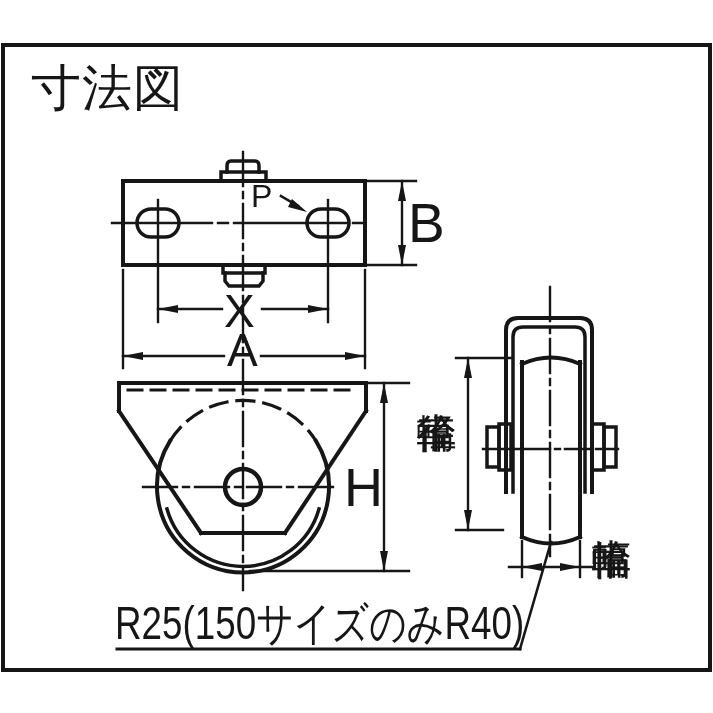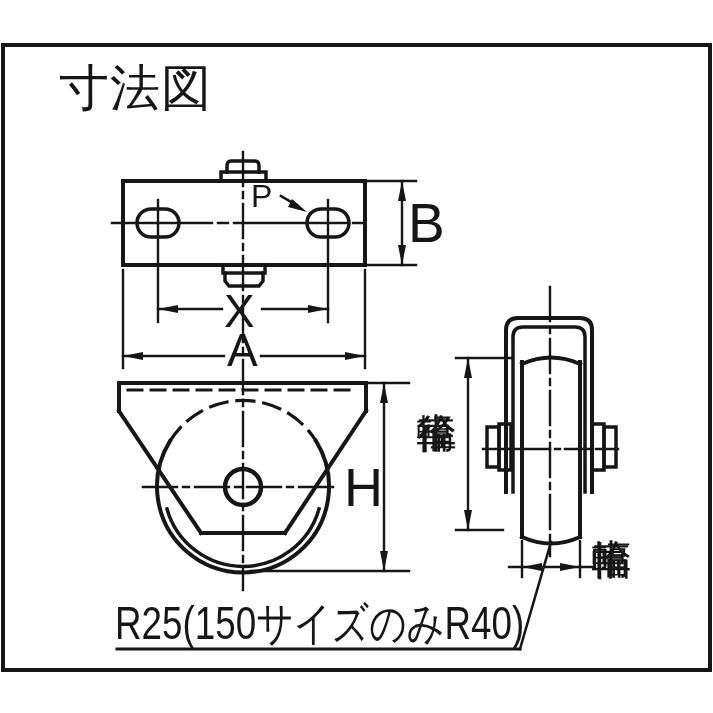--- a/index.html
+++ b/index.html
@@ -6,21 +6,21 @@
   .canvas{
     position:relative;width:713px;height:713px;background:#ffffff;overflow:hidden;
     font-family:"Liberation Sans", sans-serif;color:#161616;
   }
   .frame{
     position:absolute;left:1px;top:43px;width:703px;height:621px;
     border:4px solid #161616;background:#ffffff;box-sizing:content-box;
   }
   .linework{position:absolute;left:0;top:0;width:713px;height:713px;}
   .lbl{position:absolute;line-height:1;white-space:nowrap;color:#161616;}
-  .title{left:31px;top:63px;font-size:50px;letter-spacing:1px;margin-left:28px;}
+  .title{left:31px;top:63px;font-size:50px;letter-spacing:1px;}
   .lbl-p{left:251px;top:180px;font-size:32px;}
   .lbl-b{left:408px;top:196px;font-size:55px;}
   .lbl-x{left:224px;top:288px;font-size:46px;}
   .lbl-a{left:227px;top:327px;font-size:46px;}
   .lbl-h{left:344px;top:460px;font-size:54px;}
   .vlabel{
     position:absolute;writing-mode:vertical-rl;text-orientation:upright;
     font-size:40px;line-height:1;letter-spacing:1px;color:#161616;
   }
   .lbl-dia{left:417px;top:381px;}

